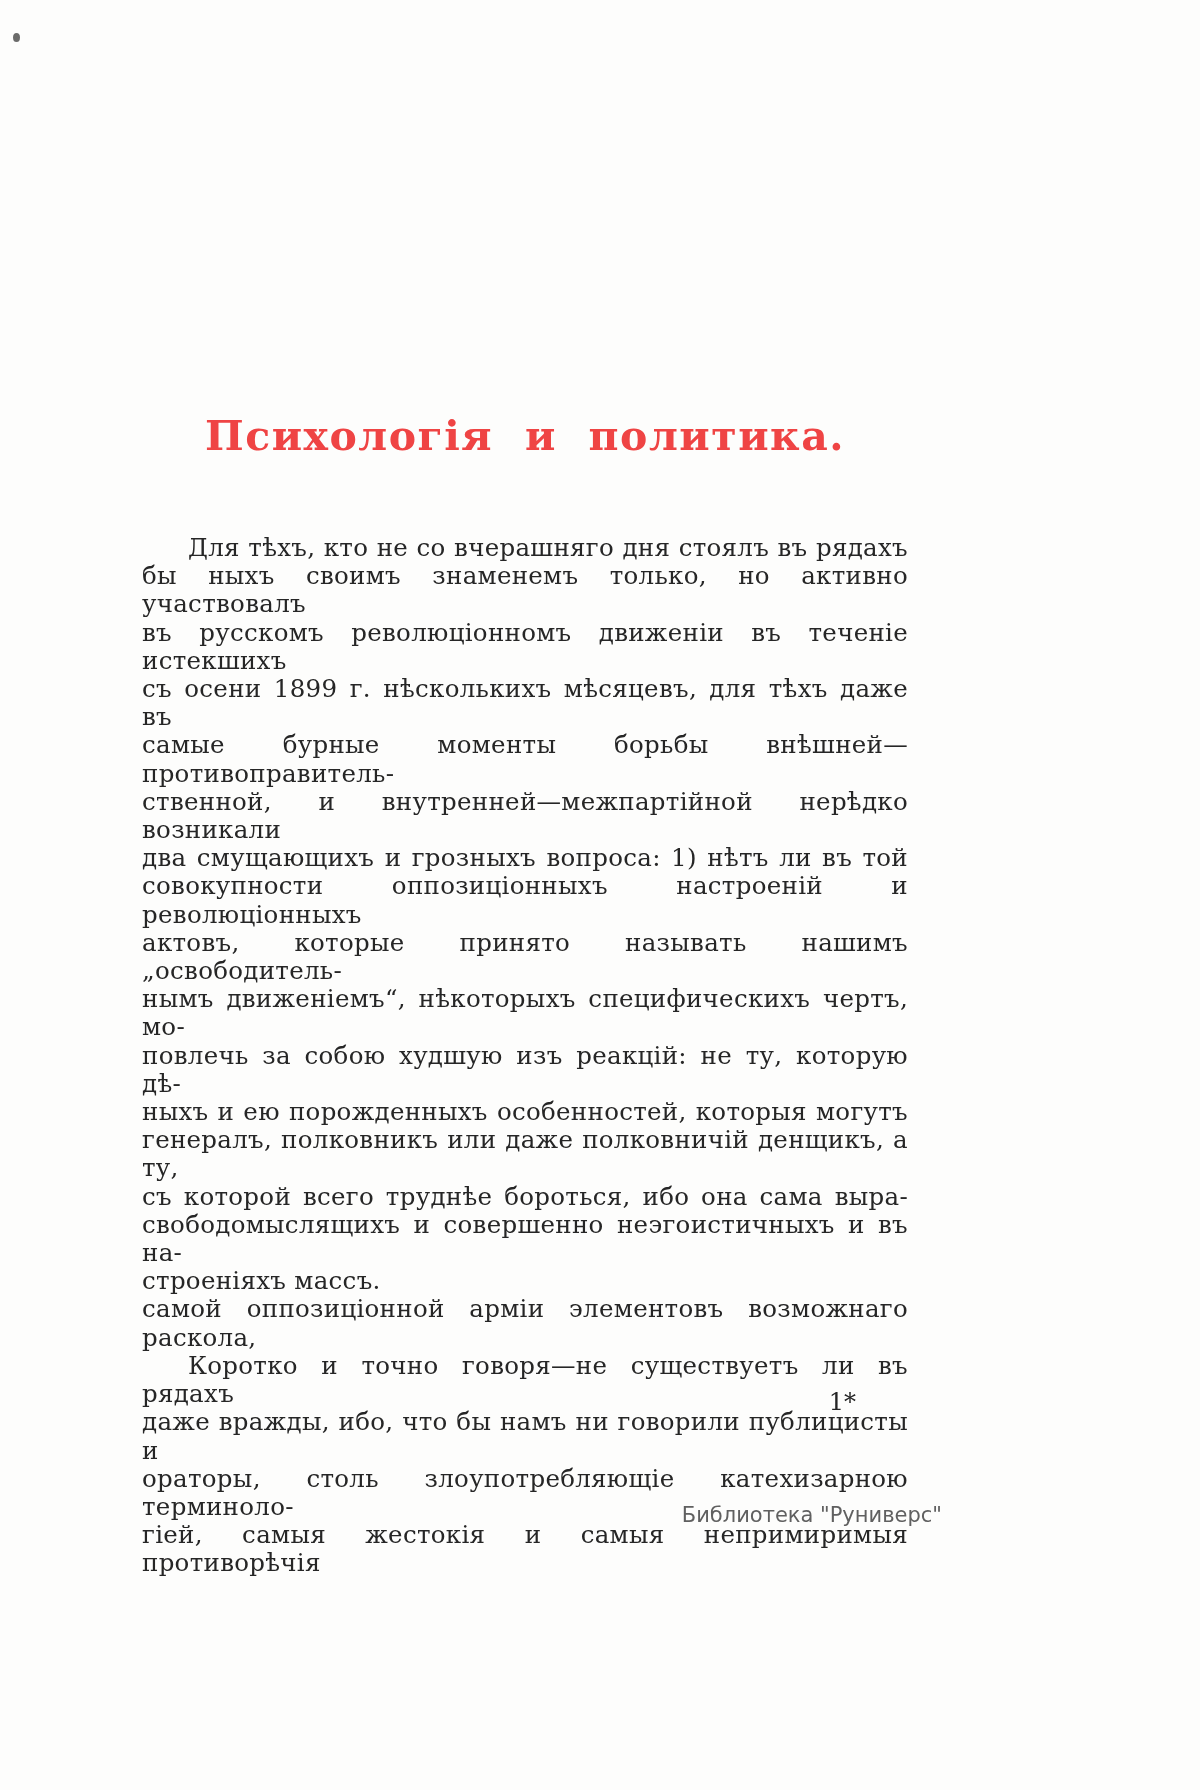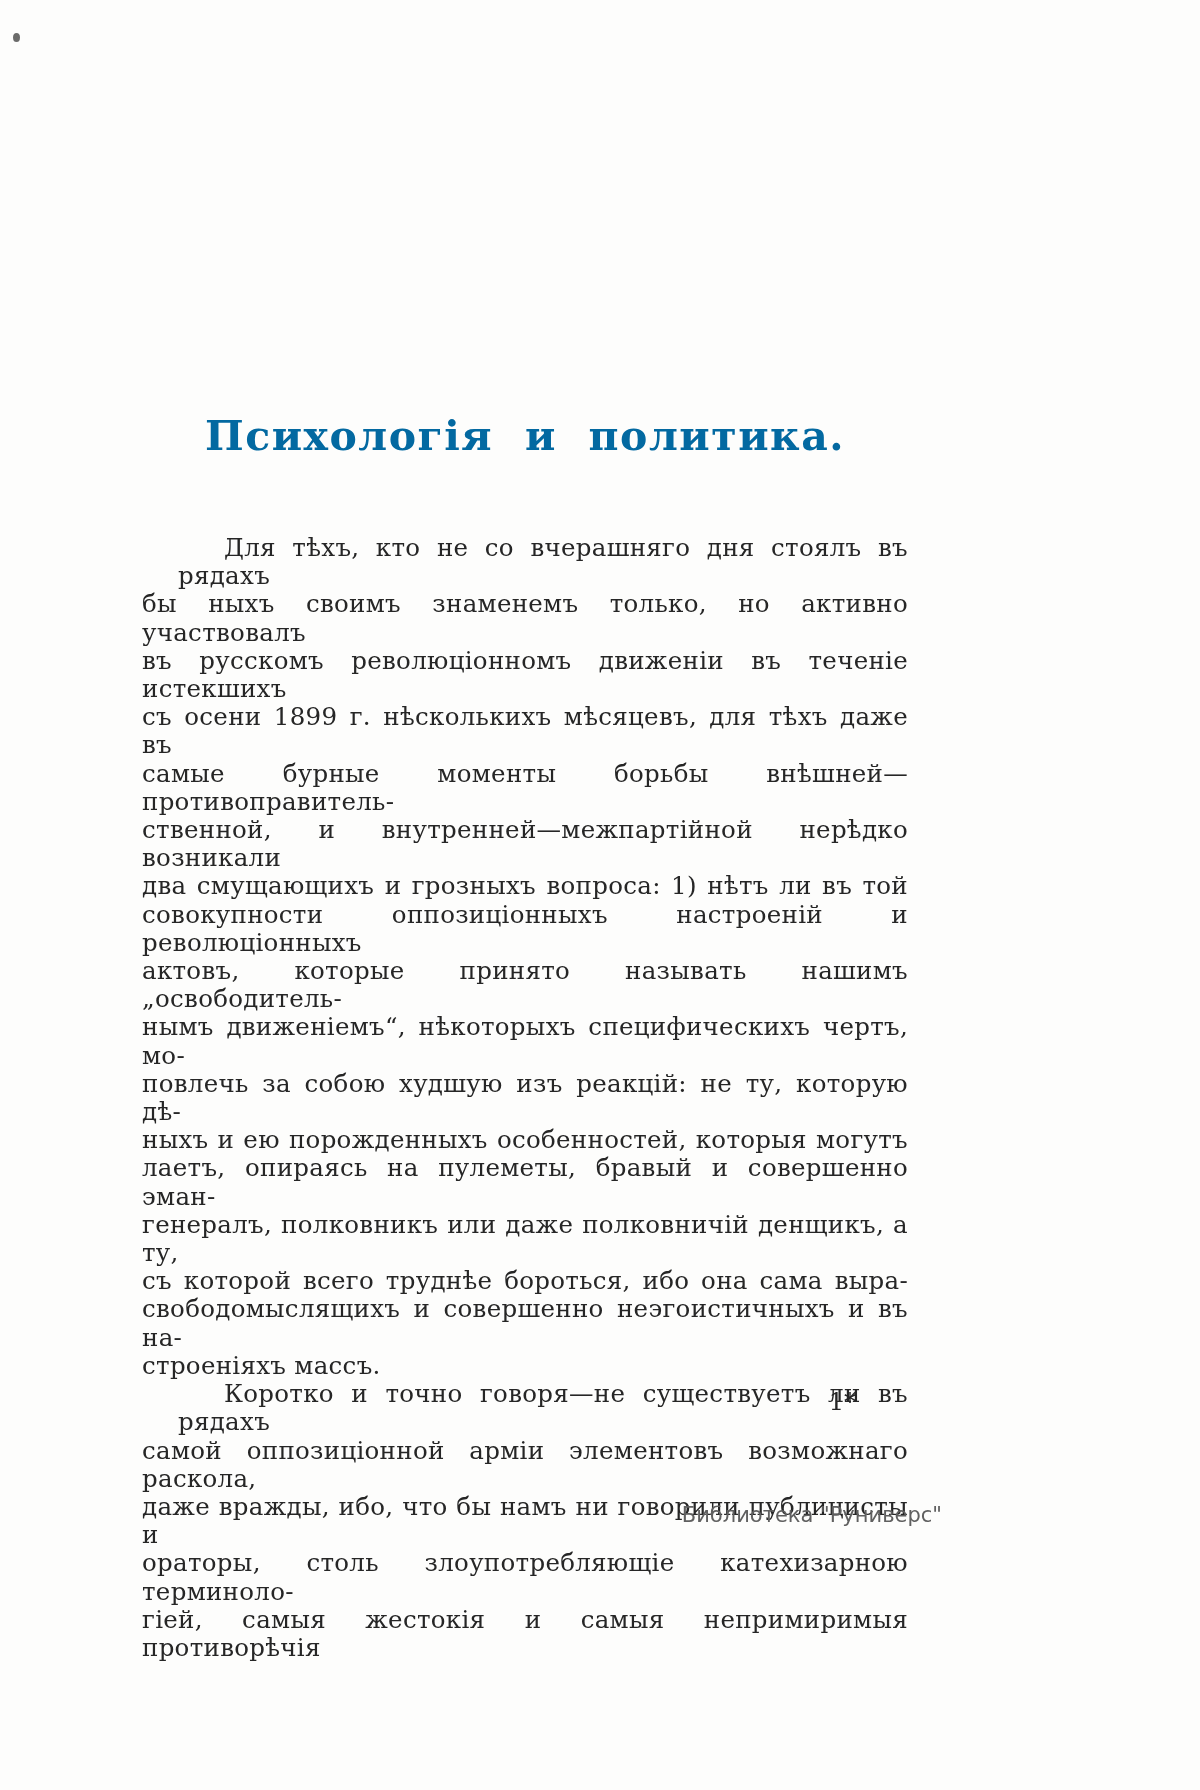--- a/index.html
+++ b/index.html
@@ -23,38 +23,38 @@
   .title {
     position: absolute;
     top: 412px; left: 142px;
     width: 766px;
     margin: 0;
     text-align: center;
     font-size: 41px;
     font-weight: 700;
     letter-spacing: 1.5px;
     word-spacing: 16px;
-    color: #0369a1;
+    color: #ef4444;
   }
   .text-block {
     position: absolute;
     top: 534px; left: 142px;
     width: 766px;
     font-size: 24.5px;
     line-height: 28.2px;
     letter-spacing: 0.3px;
     color: #262626;
   }
   .para { margin: 0; }
   .line {
     text-align: justify;
     text-align-last: justify;
   }
   .line.last { text-align-last: left; }
-  .para .line.first { text-indent: 46px; margin-left: 36px; }
+  .para .line.first { text-indent: 46px; }
   .footer-mark {
     position: absolute;
     top: 1388px; left: 142px;
     width: 766px;
     box-sizing: border-box;
     padding-right: 52px;
     text-align: right;
     font-size: 24px;
     color: #242424;
   }
@@ -80,29 +80,28 @@
       <div class="line">въ русскомъ революціонномъ движеніи въ теченіе истекшихъ</div>
       <div class="line">съ осени 1899 г. нѣсколькихъ мѣсяцевъ, для тѣхъ даже въ</div>
       <div class="line">самые бурные моменты борьбы внѣшней—противоправитель-</div>
       <div class="line">ственной, и внутренней—межпартійной нерѣдко возникали</div>
       <div class="line">два смущающихъ и грозныхъ вопроса: 1) нѣтъ ли въ той</div>
       <div class="line">совокупности оппозиціонныхъ настроеній и революціонныхъ</div>
       <div class="line">актовъ, которые принято называть нашимъ „освободитель-</div>
       <div class="line">нымъ движеніемъ“, нѣкоторыхъ специфическихъ чертъ, мо-</div>
       <div class="line">повлечь за собою худшую изъ реакцій: не ту, которую дѣ-</div>
       <div class="line">ныхъ и ею порожденныхъ особенностей, которыя могутъ</div>
-      <div class="line">лаетъ, опираясь на пулеметы, бравый и совершенно эман-</div>
       <div class="line">генералъ, полковникъ или даже полковничій денщикъ, а ту,</div>
       <div class="line">съ которой всего труднѣе бороться, ибо она сама выра-</div>
       <div class="line">свободомыслящихъ и совершенно неэгоистичныхъ и въ на-</div>
       <div class="line last">строеніяхъ массъ.</div>
     </div>
   <div class="para">
+      <div class="line">самой оппозиціонной арміи элементовъ возможнаго раскола,</div>
       <div class="line first">Коротко и точно говоря—не существуетъ ли въ рядахъ</div>
-      <div class="line">самой оппозиціонной арміи элементовъ возможнаго раскола,</div>
       <div class="line">даже вражды, ибо, что бы намъ ни говорили публицисты и</div>
       <div class="line">ораторы, столь злоупотребляющіе катехизарною терминоло-</div>
       <div class="line">гіей, самыя жестокія и самыя непримиримыя противорѣчія</div>
     </div>
 </div>
 
 <div class="footer-mark">1*</div>
 
 <div class="watermark">Библиотека "Руниверс"</div>
 

